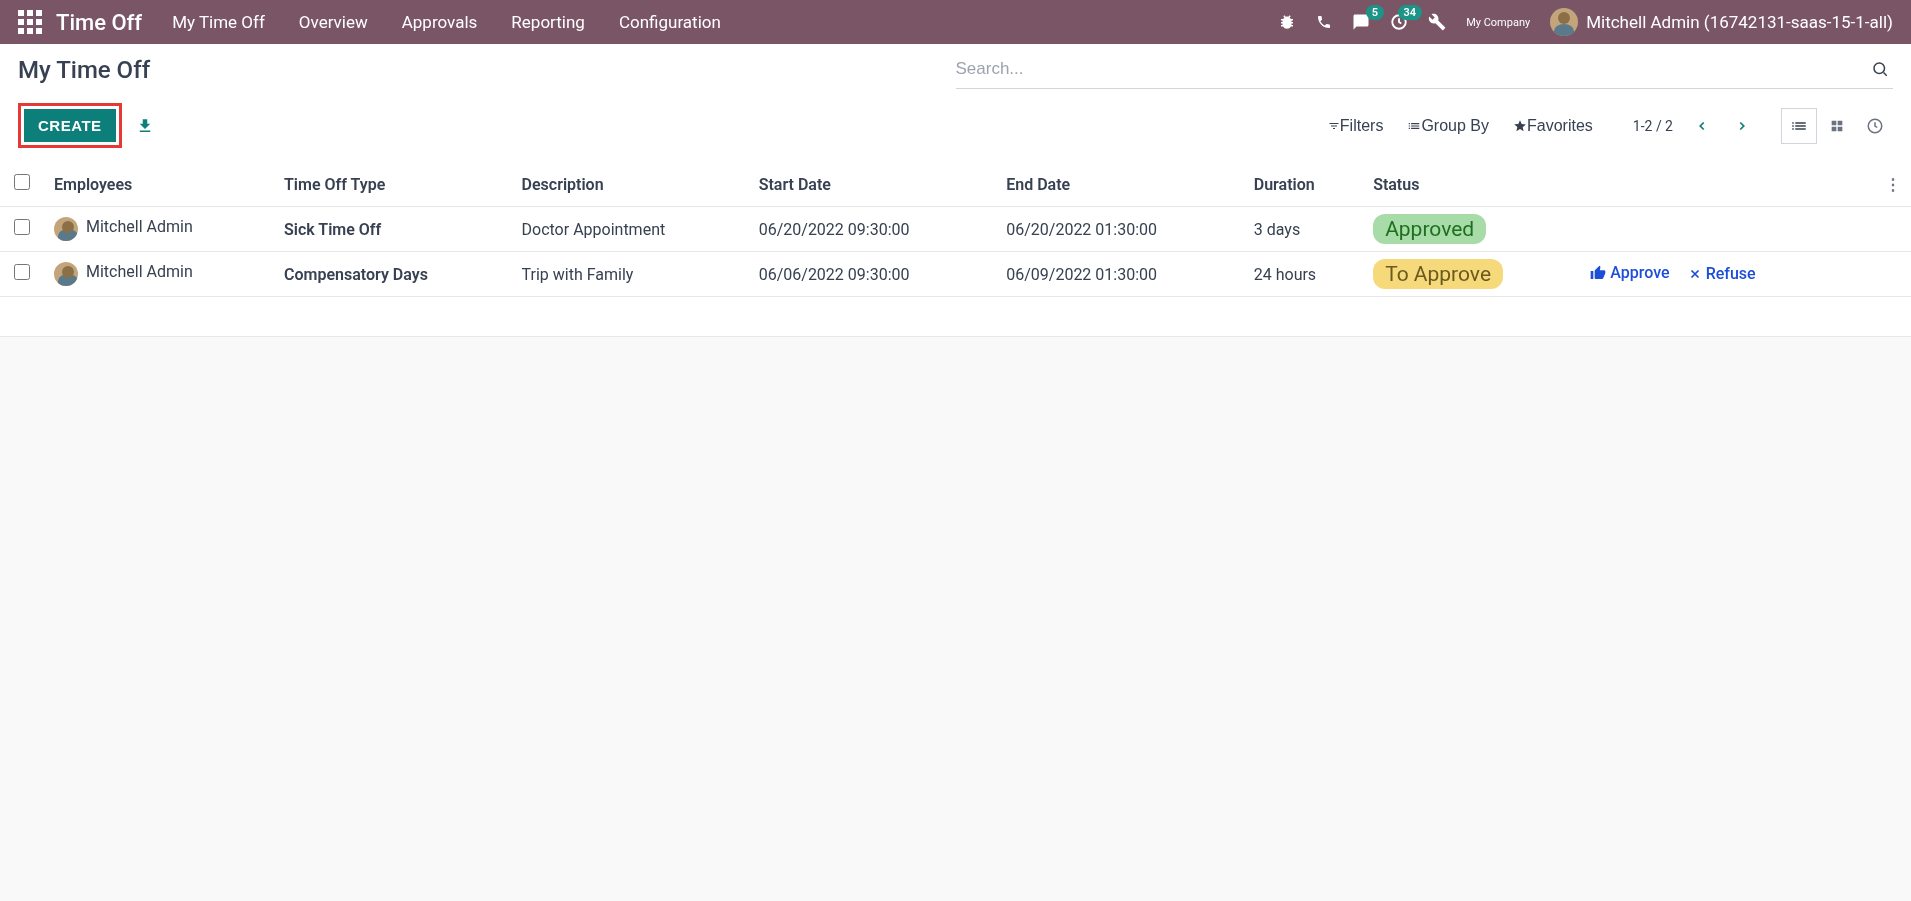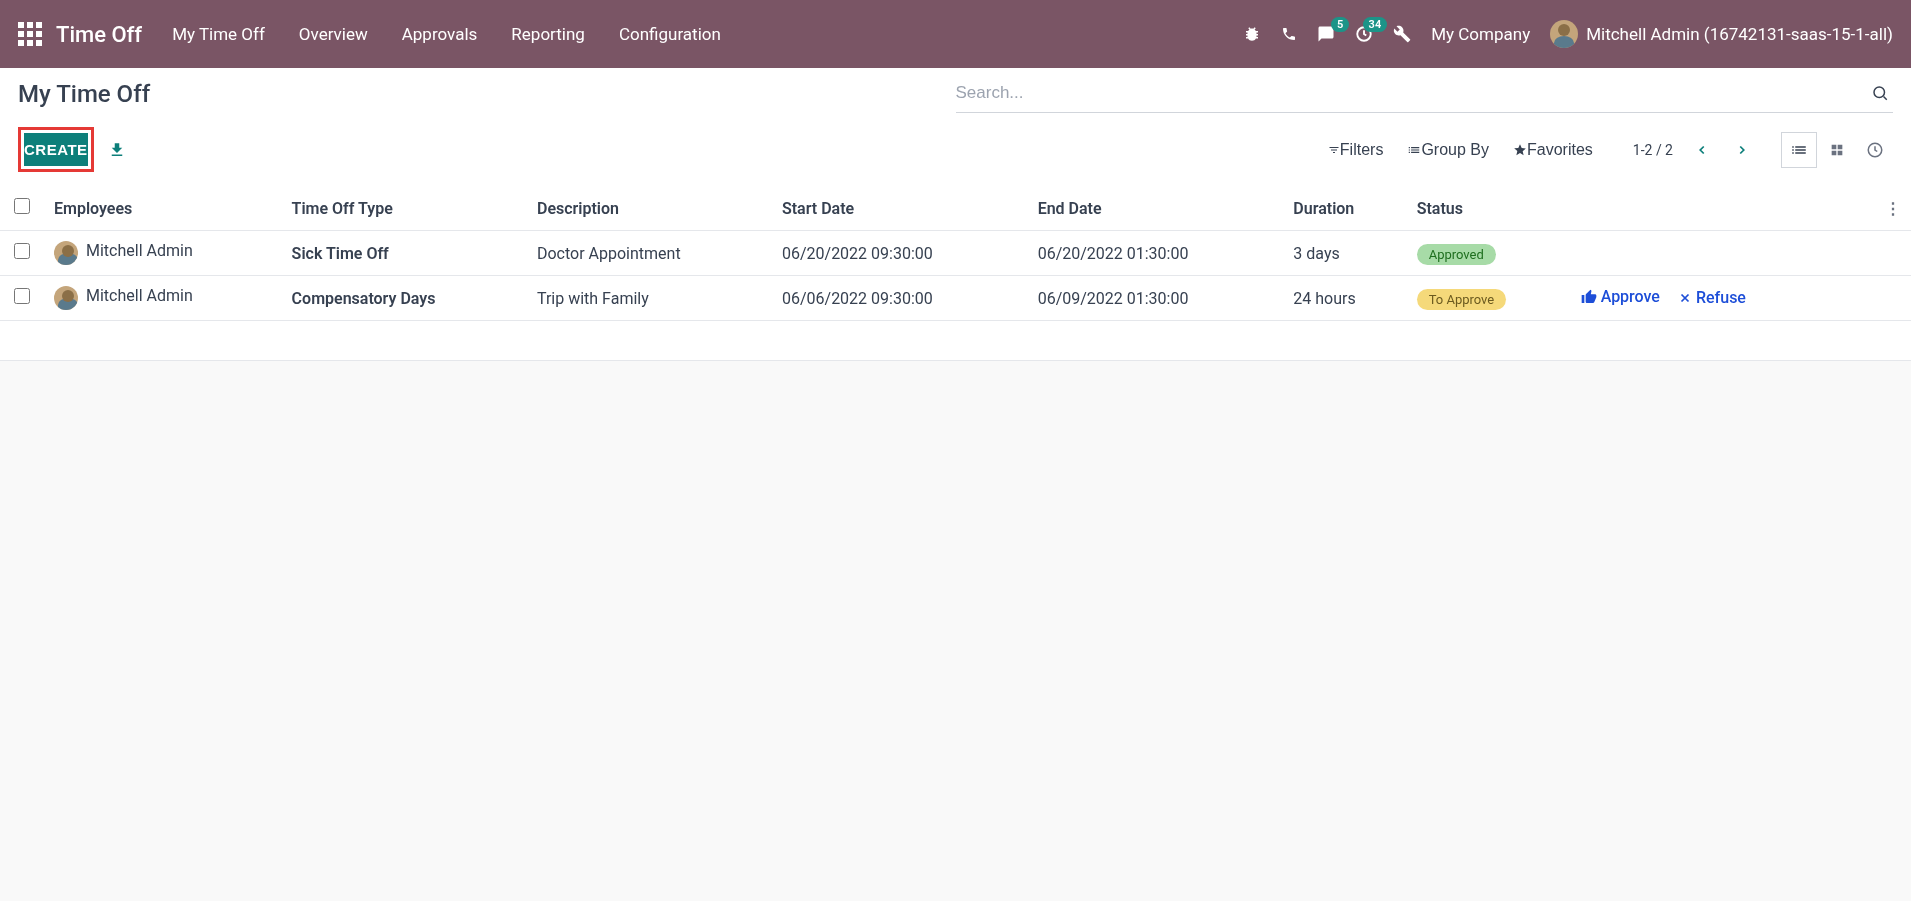--- a/index.html
+++ b/index.html
@@ -1,62 +1,62 @@
 <!DOCTYPE html>
 <html><head>
 <meta charset="utf-8">
 <style>
 * { box-sizing: border-box; margin: 0; padding: 0; }
 body { font-family: -apple-system, BlinkMacSystemFont, "Segoe UI", Roboto, "Helvetica Neue", Arial, sans-serif; background: #f9f9f9; color: #374151; }
-.navbar { background: #7a5565; height: 68px; display: flex; align-items: center; padding: 0 18px; color: #fff; }
+.navbar { background: #7a5565; height: 44px; display: flex; align-items: center; padding: 0 18px; color: #fff; }
 .nav-apps { width: 24px; height: 24px; margin-right: 14px; display: grid; grid-template-columns: repeat(3,6px); grid-template-rows: repeat(3,6px); gap: 3px; cursor: pointer; }
 .nav-apps span { background: #fff; }
 .nav-brand { font-size: 22px; font-weight: 500; margin-right: 30px; }
 .nav-menu { display: flex; gap: 34px; flex: 1; }
 .nav-menu a { color: #fff; text-decoration: none; font-size: 17px; cursor: pointer; }
 .nav-right { display: flex; align-items: center; gap: 20px; }
 .nav-icon { position: relative; cursor: pointer; color: #fff; display: flex; align-items: center; }
 .badge { position: absolute; top: -8px; right: -14px; background: #1c9488; color: #fff; border-radius: 10px; font-size: 11px; padding: 1px 6px; font-weight: 600; }
-.nav-company { font-size: 17px; cursor: pointer; }
+.nav-company { font-size: 11px; cursor: pointer; }
 .nav-user { display: flex; align-items: center; gap: 8px; cursor: pointer; font-size: 17px; }
 .avatar { width: 28px; height: 28px; border-radius: 50%; background: #c4a57b; display: inline-block; position: relative; overflow: hidden; }
 .avatar::after { content: ""; position: absolute; width: 12px; height: 12px; background: #8b6f47; border-radius: 50%; top: 4px; left: 8px; }
 .avatar::before { content: ""; position: absolute; width: 20px; height: 14px; background: #5a7a8c; border-radius: 50% 50% 0 0; bottom: -2px; left: 4px; }
 .avatar-sm { width: 24px; height: 24px; }
 
 .control-panel { background: #fff; padding: 12px 18px 0 18px; }
 .cp-top { display: flex; align-items: flex-start; }
 .cp-title { font-size: 24px; font-weight: 500; color: #374151; flex: 1; }
 .cp-search { flex: 1; display: flex; align-items: center; border-bottom: 1px solid #d1d5db; padding-bottom: 6px; }
 .cp-search input { border: none; outline: none; flex: 1; font-size: 17px; background: transparent; }
 .cp-search input::placeholder { color: #9ca3af; }
 .search-btn { background: none; border: none; cursor: pointer; color: #374151; padding: 4px; }
 
 .cp-bottom { display: flex; align-items: center; margin-top: 14px; padding-bottom: 14px; }
 .cp-left { display: flex; align-items: center; gap: 8px; flex: 1; }
-.create-btn { background: #0d7f7a; color: #fff; border: none; padding: 8px 0; font-size: 15px; font-weight: 600; letter-spacing: 0.5px; cursor: pointer; }
+.create-btn { background: #0d7f7a; color: #fff; border: none; padding: 8px 14px; font-size: 15px; font-weight: 600; letter-spacing: 0.5px; cursor: pointer; }
 .create-wrap { border: 3px solid #e53935; padding: 3px; display: inline-block; }
 .download-btn { color: #0d7f7a; cursor: pointer; padding: 6px; }
 .cp-filters { display: flex; gap: 24px; margin-left: auto; }
 .filter-btn { background: none; border: none; font-size: 16px; color: #374151; cursor: pointer; display: flex; align-items: center; gap: 0; }
 .cp-pager { display: flex; align-items: center; gap: 18px; margin-left: 40px; }
 .pager-text { font-size: 14px; }
 .pager-arrow { color: #0d7f7a; cursor: pointer; font-size: 18px; padding: 4px; }
 .cp-views { display: flex; gap: 2px; margin-left: 28px; align-items: center; }
 .view-btn { width: 36px; height: 36px; border: 1px solid transparent; background: none; cursor: pointer; color: #6b7280; display: flex; align-items: center; justify-content: center; }
 .view-btn.active { border-color: #d1d5db; background: #fff; color: #374151; }
 
 .table-wrap { background: #fff; }
 table { width: 100%; border-collapse: collapse; }
 th { text-align: left; padding: 12px 10px; font-weight: 600; font-size: 16px; border-bottom: 1px solid #e5e7eb; color: #374151; }
 th:first-child, td:first-child { width: 44px; text-align: center; }
 td { padding: 10px 10px; font-size: 16px; border-bottom: 1px solid #e5e7eb; color: #374151; }
 .emp-cell { display: flex; align-items: flex-start; gap: 8px; }
 .type-cell { font-weight: 600; }
-.status-badge { padding: 3px 12px; border-radius: 12px; font-size: 13px; }
+.status-badge { padding: 3px 12px; border-radius: 12px; font-size: 21px; }
 .status-approved { background: #a7dba7; color: #1f6f1f; }
 .status-toapprove { background: #f5d97a; color: #6b5a1f; }
 .row-action { color: #1d4ed8; cursor: pointer; font-size: 16px; font-weight: 500; display: inline-flex; align-items: center; gap: 4px; margin-right: 18px; }
 input[type=checkbox] { width: 16px; height: 16px; cursor: pointer; }
 .opt-cell { width: 30px; text-align: center; }
 .more-dots { cursor: pointer; color: #6b7280; }
 .spacer { height: 40px; background: #fff; border-bottom: 1px solid #e5e7eb; }
 svg { display: block; }
 </style>
 </head>

